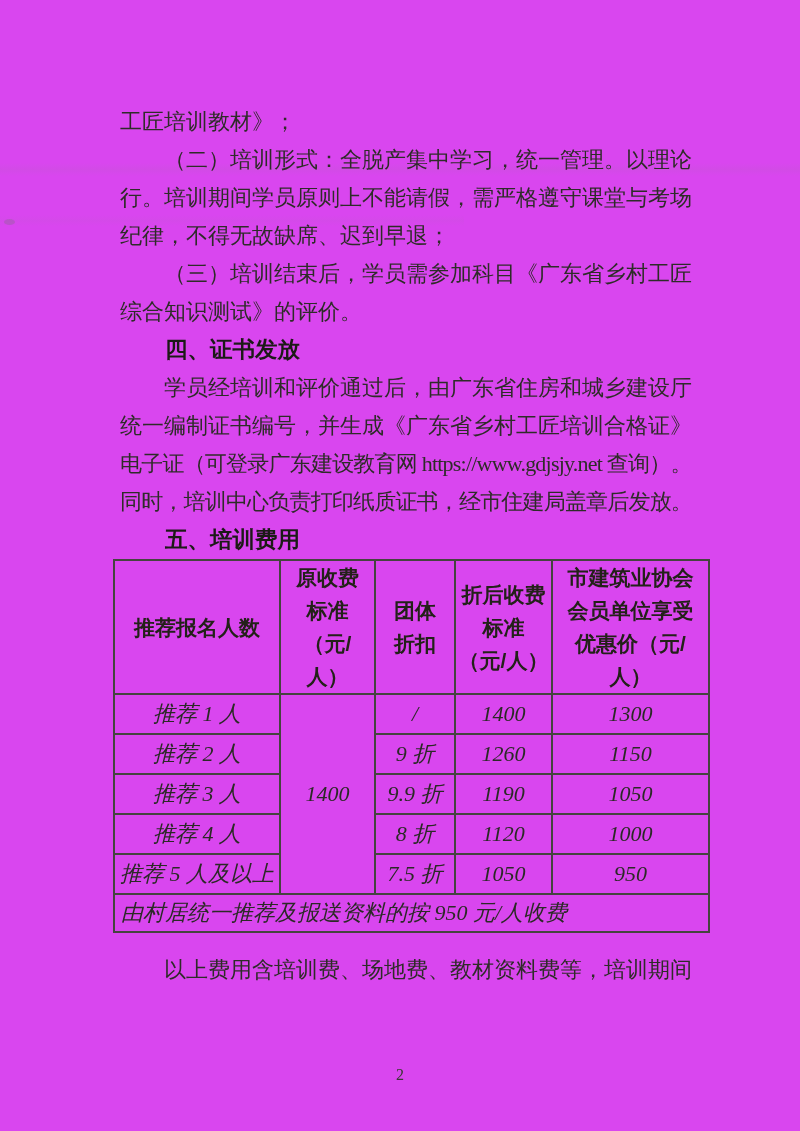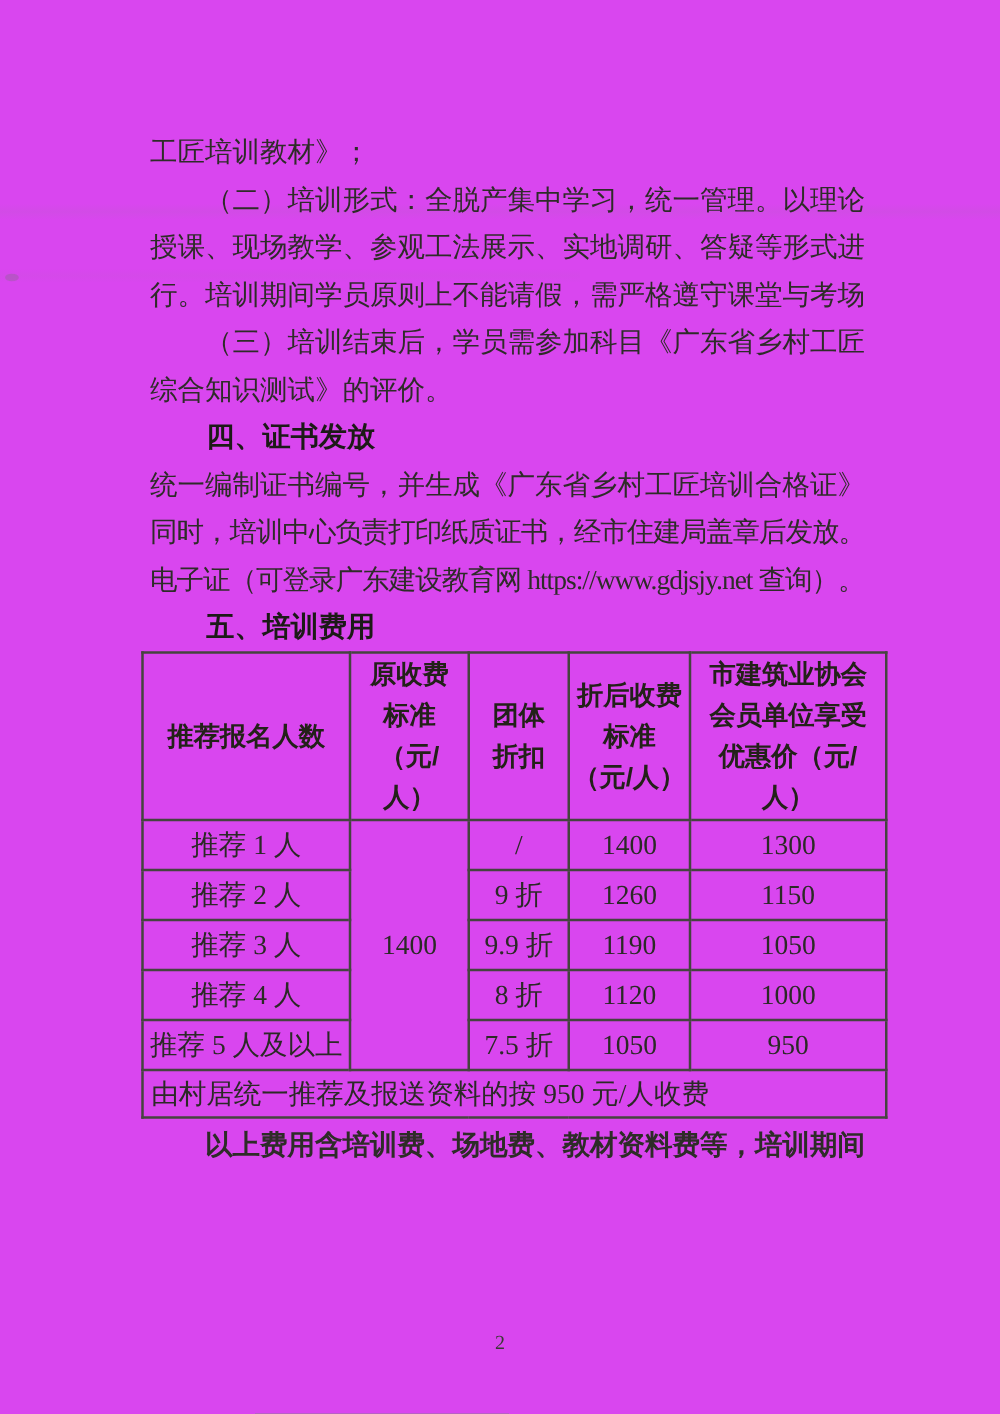--- a/index.html
+++ b/index.html
@@ -31,51 +31,52 @@
     font-family:"Liberation Sans","DejaVu Sans",sans-serif; font-weight:bold;
     font-size:21px; line-height:33px; white-space:pre-line;
     text-align:center; vertical-align:middle; padding:0 2px; color:#232119;
   }
   .fee-table tr.hrow { height:104px; }
   .fee-table td { font-size:22px; text-align:center; vertical-align:middle;
     padding:0; color:#2b2a26; }
   .fee-table tr.drow { height:40px; }
   .fee-table tr.nrow { height:38px;margin-left:28px; }
   .fee-table td.note-cell { text-align:left; padding:0 6px; }
-  .fee-table td span, .fee-table .note-cell span { display:inline-block; white-space:nowrap; }
+  .fee-table td span, .fee-table .note-cell span { display:inline-block; white-space:nowrap;font-style:italic; }
 
-  .closing { margin-top:2px;font-weight:bold; }
+  .closing { margin-top:18px; }
   .closing .line { height:37px; line-height:37px; }
 
   .page-number { position:absolute; top:1066px; left:0; width:100%;
     text-align:center; font-size:16px; color:#3a3934; }
 </style>
 </head>
 <body>
 
 <div class="page">
 
   <div class="streak-1"></div>
   <div class="streak-2"></div>
   <div class="smudge"></div>
 
   <div class="content">
 
     <div class="line"><span class="fit stretch">工匠培训教材》；</span></div>
     <div class="line"><span class="fit stretch">　　（二）培训形式：全脱产集中学习，统一管理。以理论</span></div>
-    <div class="line"><span class="fit stretch">授课、现场教学、参观工法展示、实地调研、答疑等形式进</span></div>
     <div class="line"><span class="fit stretch">行。培训期间学员原则上不能请假，需严格遵守课堂与考场</span></div>
+    <div class="line"><span class="fit stretch">纪律，不得无故缺席、迟到早退；</span></div>
     <div class="line"><span class="fit stretch">　　（三）培训结束后，学员需参加科目《广东省乡村工匠</span></div>
     <div class="line"><span class="fit stretch">综合知识测试》的评价。</span></div>
 
     <div class="heading"><span>　　四、证书发放</span></div>
 
+    <div class="line"><span class="fit stretch">　　学员经培训和评价通过后，由广东省住房和城乡建设厅</span></div>
     <div class="line"><span class="fit stretch">统一编制证书编号，并生成《广东省乡村工匠培训合格证》</span></div>
+    <div class="line"><span class="fit stretch" style="letter-spacing: -0.785714px;">电子证（可登录广东建设教育网 https://www.gdjsjy.net 查询）。</span></div>
     <div class="line"><span class="fit stretch" style="letter-spacing: -0.814815px;">同时，培训中心负责打印纸质证书，经市住建局盖章后发放。</span></div>
-    <div class="line"><span class="fit stretch" style="letter-spacing: -0.785714px;">电子证（可登录广东建设教育网 https://www.gdjsjy.net 查询）。</span></div>
 
     <div class="heading"><span>　　五、培训费用</span></div>
 
     <table class="fee-table">
       <colgroup>
         <col style="width:166px">
           <col style="width:95px">
           <col style="width:80px">
           <col style="width:97px">
           <col style="width:157px">

